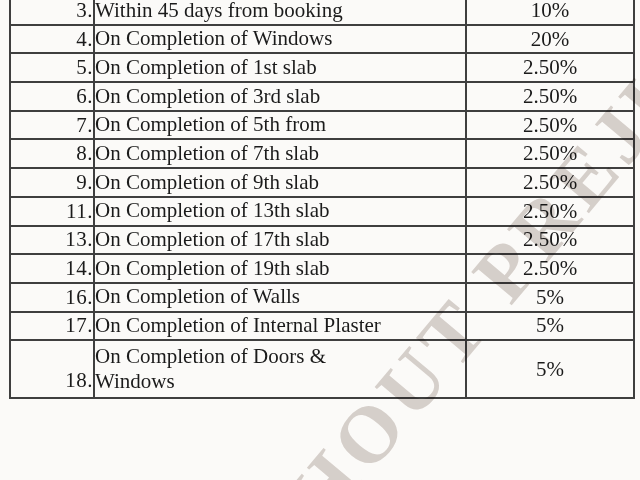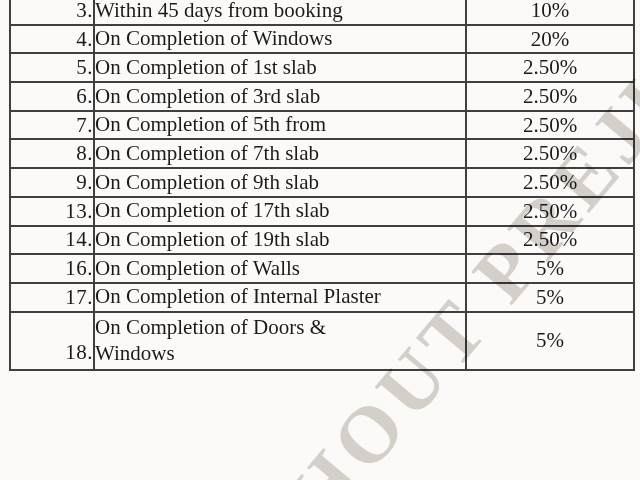--- a/index.html
+++ b/index.html
@@ -105,20 +105,25 @@
     <td class="sr">8.</td>
     <td class="desc">On Completion of 7th slab</td>
     <td class="pct">2.50%</td>
   </tr>
         <tr class="row">
     <td class="sr">9.</td>
     <td class="desc">On Completion of 9th slab</td>
     <td class="pct">2.50%</td>
   </tr>
         <tr class="row">
+    <td class="sr">11.</td>
+    <td class="desc">On Completion of 13th slab</td>
+    <td class="pct">2.50%</td>
+  </tr>
+        <tr class="row">
     <td class="sr">13.</td>
     <td class="desc">On Completion of 17th slab</td>
     <td class="pct">2.50%</td>
   </tr>
         <tr class="row">
     <td class="sr">14.</td>
     <td class="desc">On Completion of 19th slab</td>
     <td class="pct">2.50%</td>
   </tr>
         <tr class="row">

